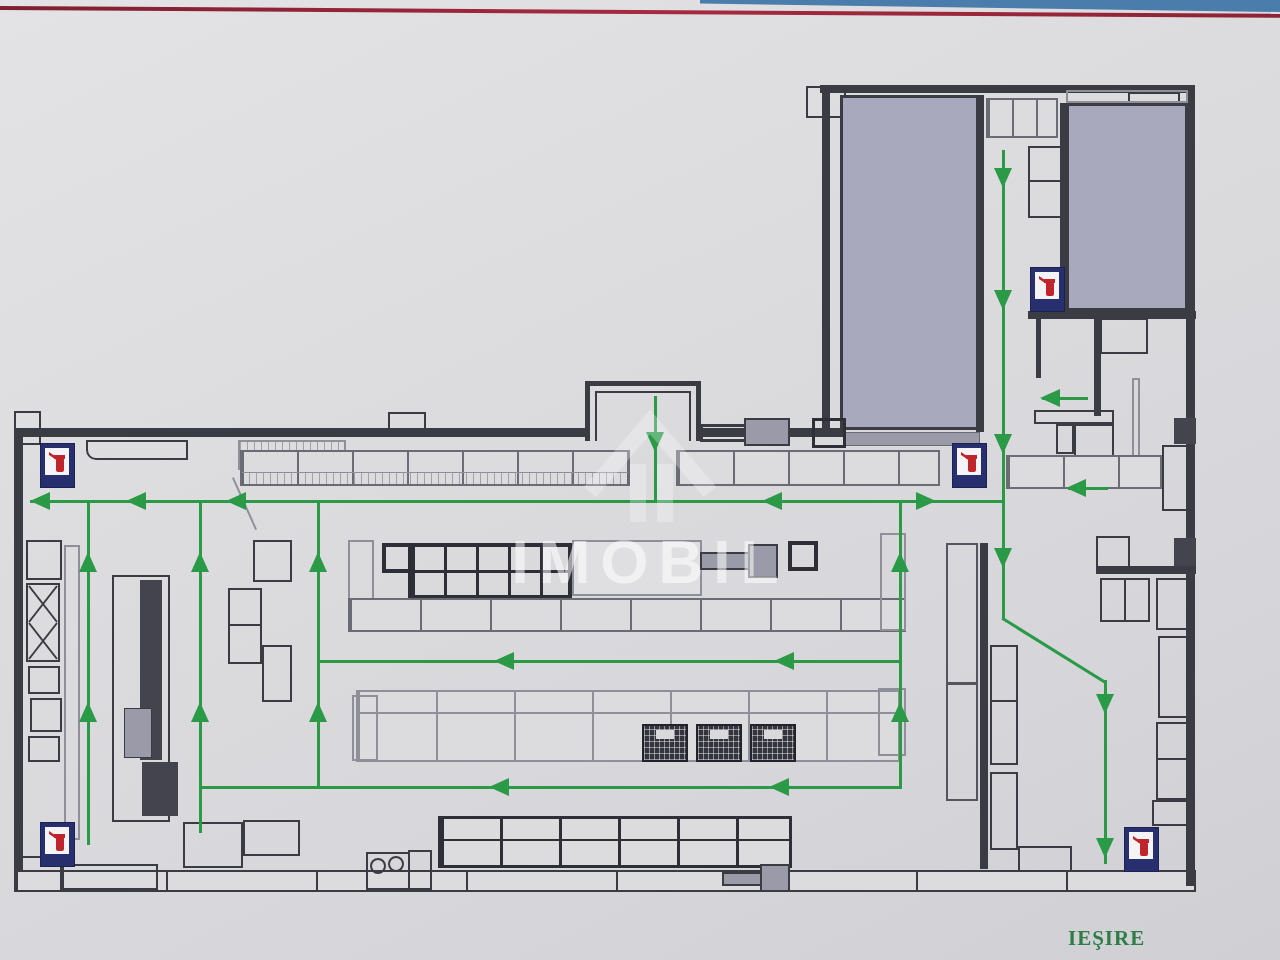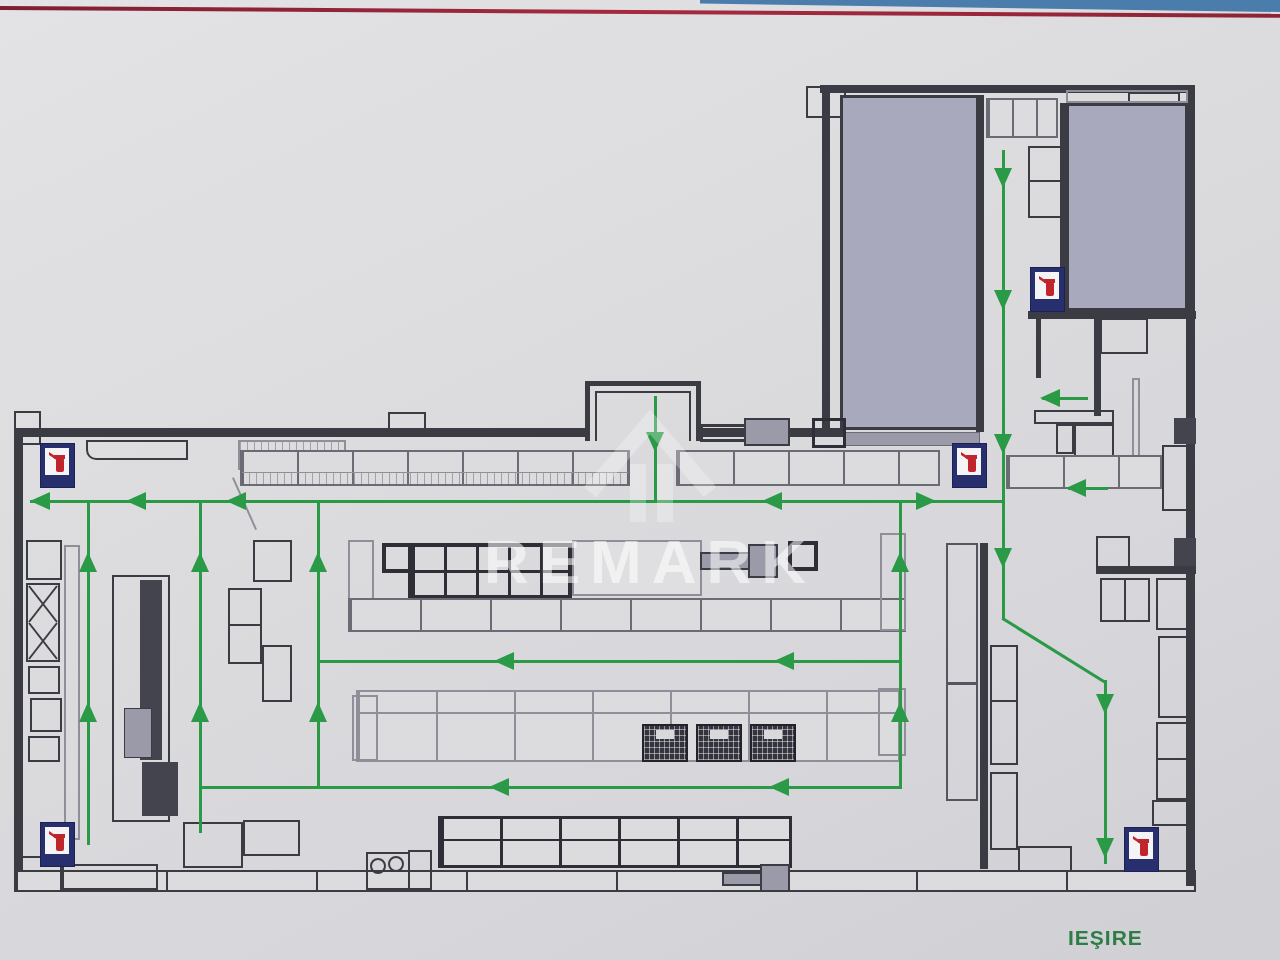--- a/index.html
+++ b/index.html
@@ -27,21 +27,21 @@
   .aR{border-top:9px solid transparent;border-bottom:9px solid transparent;border-left:20px solid #2a9a47;}
   .aU{border-left:9px solid transparent;border-right:9px solid transparent;border-bottom:20px solid #2a9a47;}
   .aD{border-left:9px solid transparent;border-right:9px solid transparent;border-top:20px solid #2a9a47;}
   
   .ext{width:33px;height:43px;background:#272f6e;border:1px solid #1b2150;z-index:6;}
   .ext .pane{position:absolute;left:4px;top:4px;width:24px;height:27px;background:#f4f4f6;}
   
   #wm{z-index:8;pointer-events:none;text-align:center;}
   #wm .brand{font-size:62px;font-weight:bold;letter-spacing:10px;color:rgba(255,255,255,0.55);}
   #wm .sub{margin-top:6px;font-size:19px;font-weight:bold;letter-spacing:16px;color:rgba(255,255,255,0.5);}
-  #exitLabel{z-index:7;font-family:Liberation Sans, sans-serif;font-weight:bold;font-size:21px;
+  #exitLabel{z-index:7;font-family:Liberation Serif, serif;font-weight:bold;font-size:21px;
              letter-spacing:1px;color:#2e7d46;}
   .edge{z-index:9;}
 </style>
 </head>
 <body>
 
 <div id="stage">
 
   <div class="abs edge" style="left:700px;top:0;width:580px;height:12px;background:#4a7dab;
               clip-path:polygon(0 0,100% 0,100% 100%,0 30%);"></div>
@@ -257,18 +257,18 @@
       <rect x="11" y="10" width="8" height="14" rx="2" fill="#c0252c"></rect>
         </svg></div>
     </div>
 
   <div id="wm" class="abs" style="left:430px;top:392px;width:440px;">
     <svg width="150" height="130" viewBox="0 0 150 130" style="opacity:.28;">
       <path d="M15 100 L75 30 L135 100" stroke="#ffffff" stroke-width="16" fill="none"></path>
       <rect x="55" y="72" width="16" height="58" fill="#ffffff"></rect>
       <rect x="82" y="72" width="16" height="58" fill="#ffffff"></rect>
     </svg>
-    <div class="brand">REMARK</div>
+    <div class="brand">IMOBIL</div>
   </div>
 
   <div id="exitLabel" class="abs" style="left:1068px;top:926px;">IEŞIRE</div>
 
 </div>
 
 </body></html>

